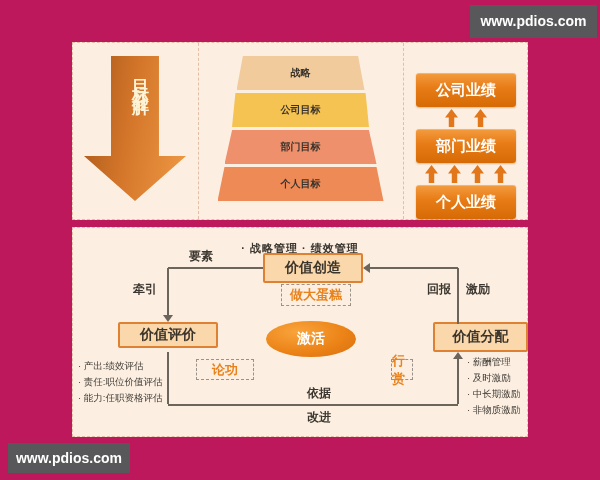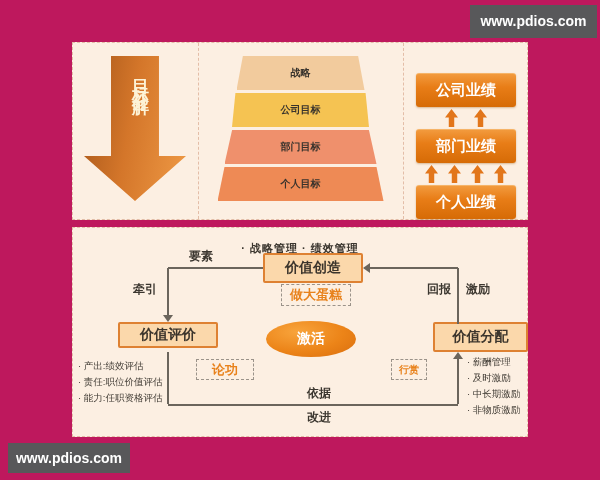--- a/index.html
+++ b/index.html
@@ -53,21 +53,21 @@
     display:flex;align-items:center;justify-content:center;border-radius:2px;
     font-size:14px;font-weight:bold;color:#3c352c;}
   .n-create{left:190px;top:25px;width:100px;height:30px;}
   .n-eval{left:45px;top:94px;width:100px;height:26px;}
   .n-dist{left:336px;top:94px;width:95px;height:30px;margin-left:24px;}
   .dashed-tag{position:absolute;border:1px dashed #9b938a;box-sizing:border-box;
     display:flex;align-items:center;justify-content:center;
     color:#e8821c;font-weight:bold;}
   .t-cake{left:208px;top:56px;width:70px;height:22px;font-size:13px;}
   .t-merit{left:123px;top:131px;width:58px;height:21px;font-size:13px;}
-  .t-reward{left:318px;top:131px;width:36px;height:21px;font-size:10px;}
+  .t-reward{left:318px;top:131px;width:22px;height:21px;font-size:13px;}
   .ellipse{position:absolute;left:193px;top:93px;width:90px;height:36px;border-radius:50%;
     background:radial-gradient(ellipse at 35% 30%,#f8a43c 0%,#ec8418 55%,#d96d0d 100%);
     display:flex;align-items:center;justify-content:center;
     color:#fff;font-size:14px;font-weight:bold;}
 
   
   .hline{position:absolute;height:0;border-top:2px solid #6b655c;}
   .vline{position:absolute;width:0;border-left:2px solid #6b655c;}
   .lh-left{left:95px;top:39px;width:95px;}
   .lv-left{left:94px;top:40px;height:47px;}

